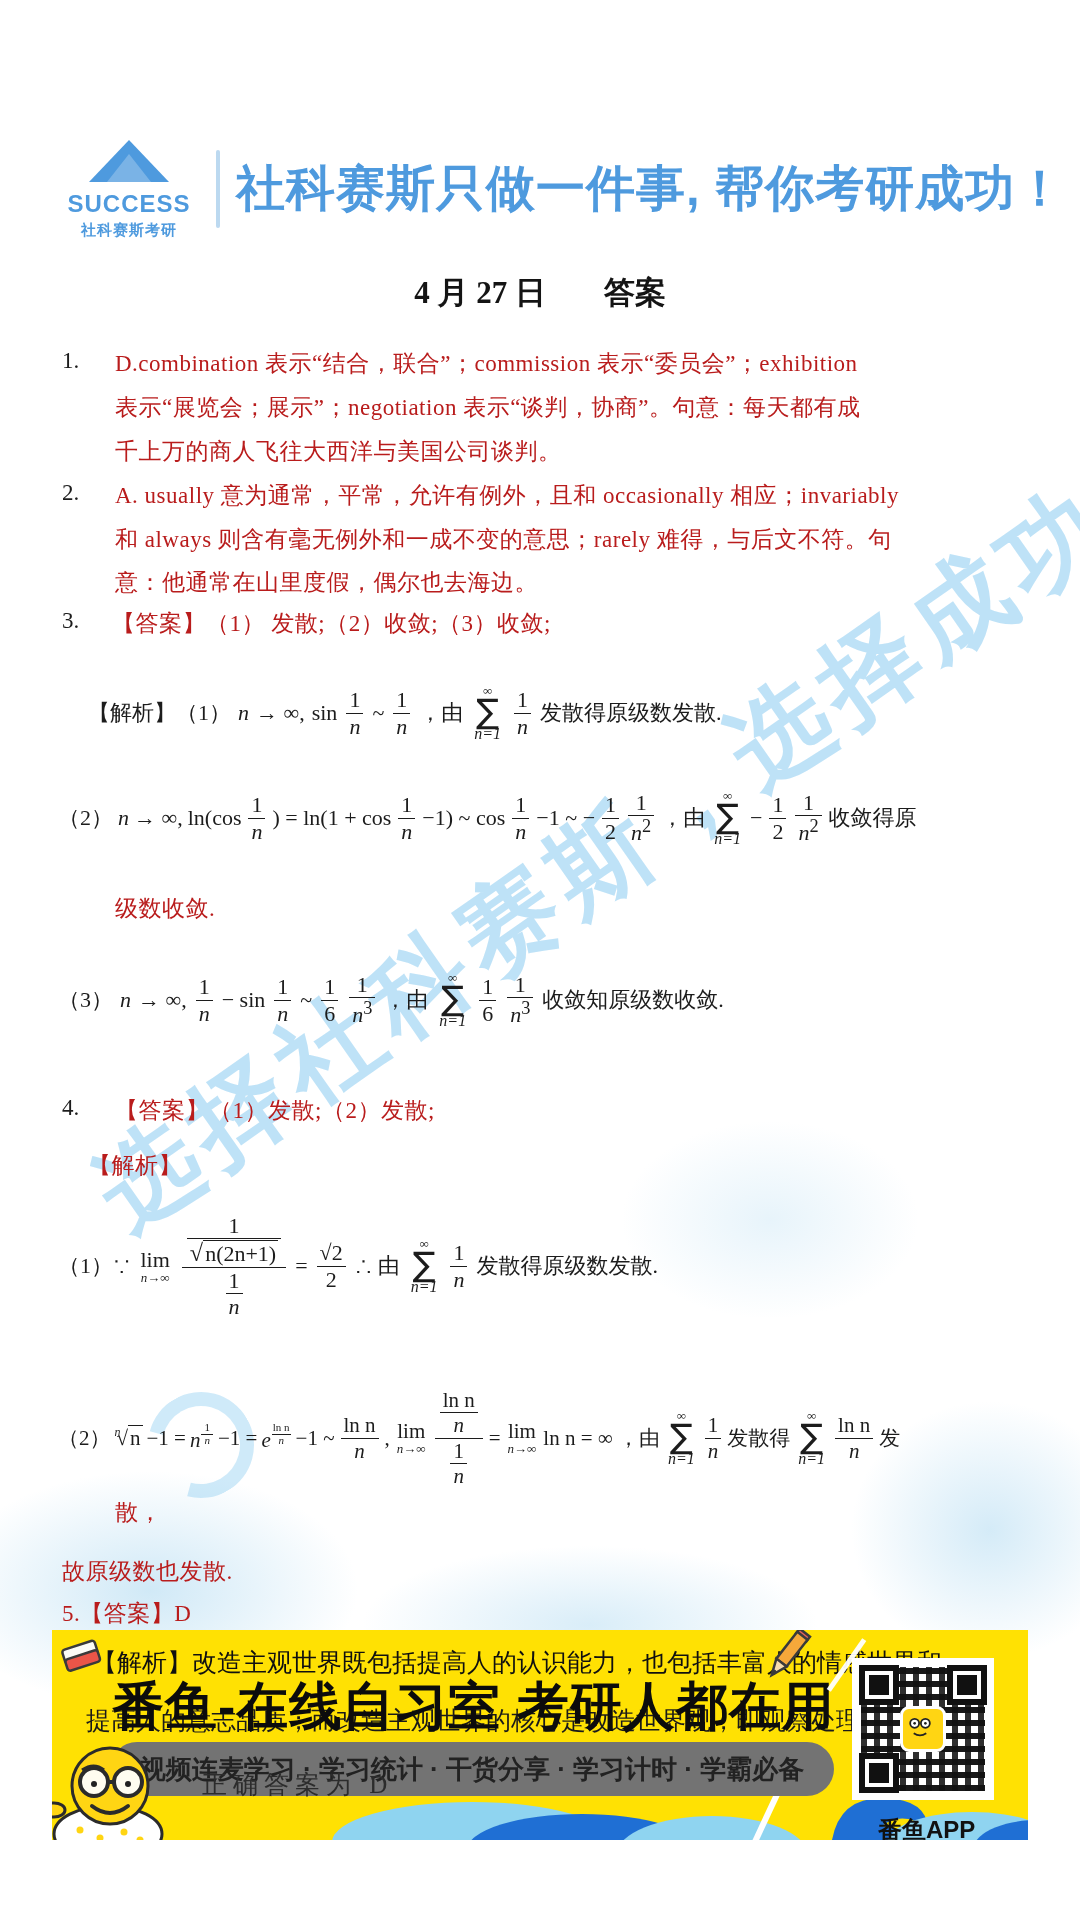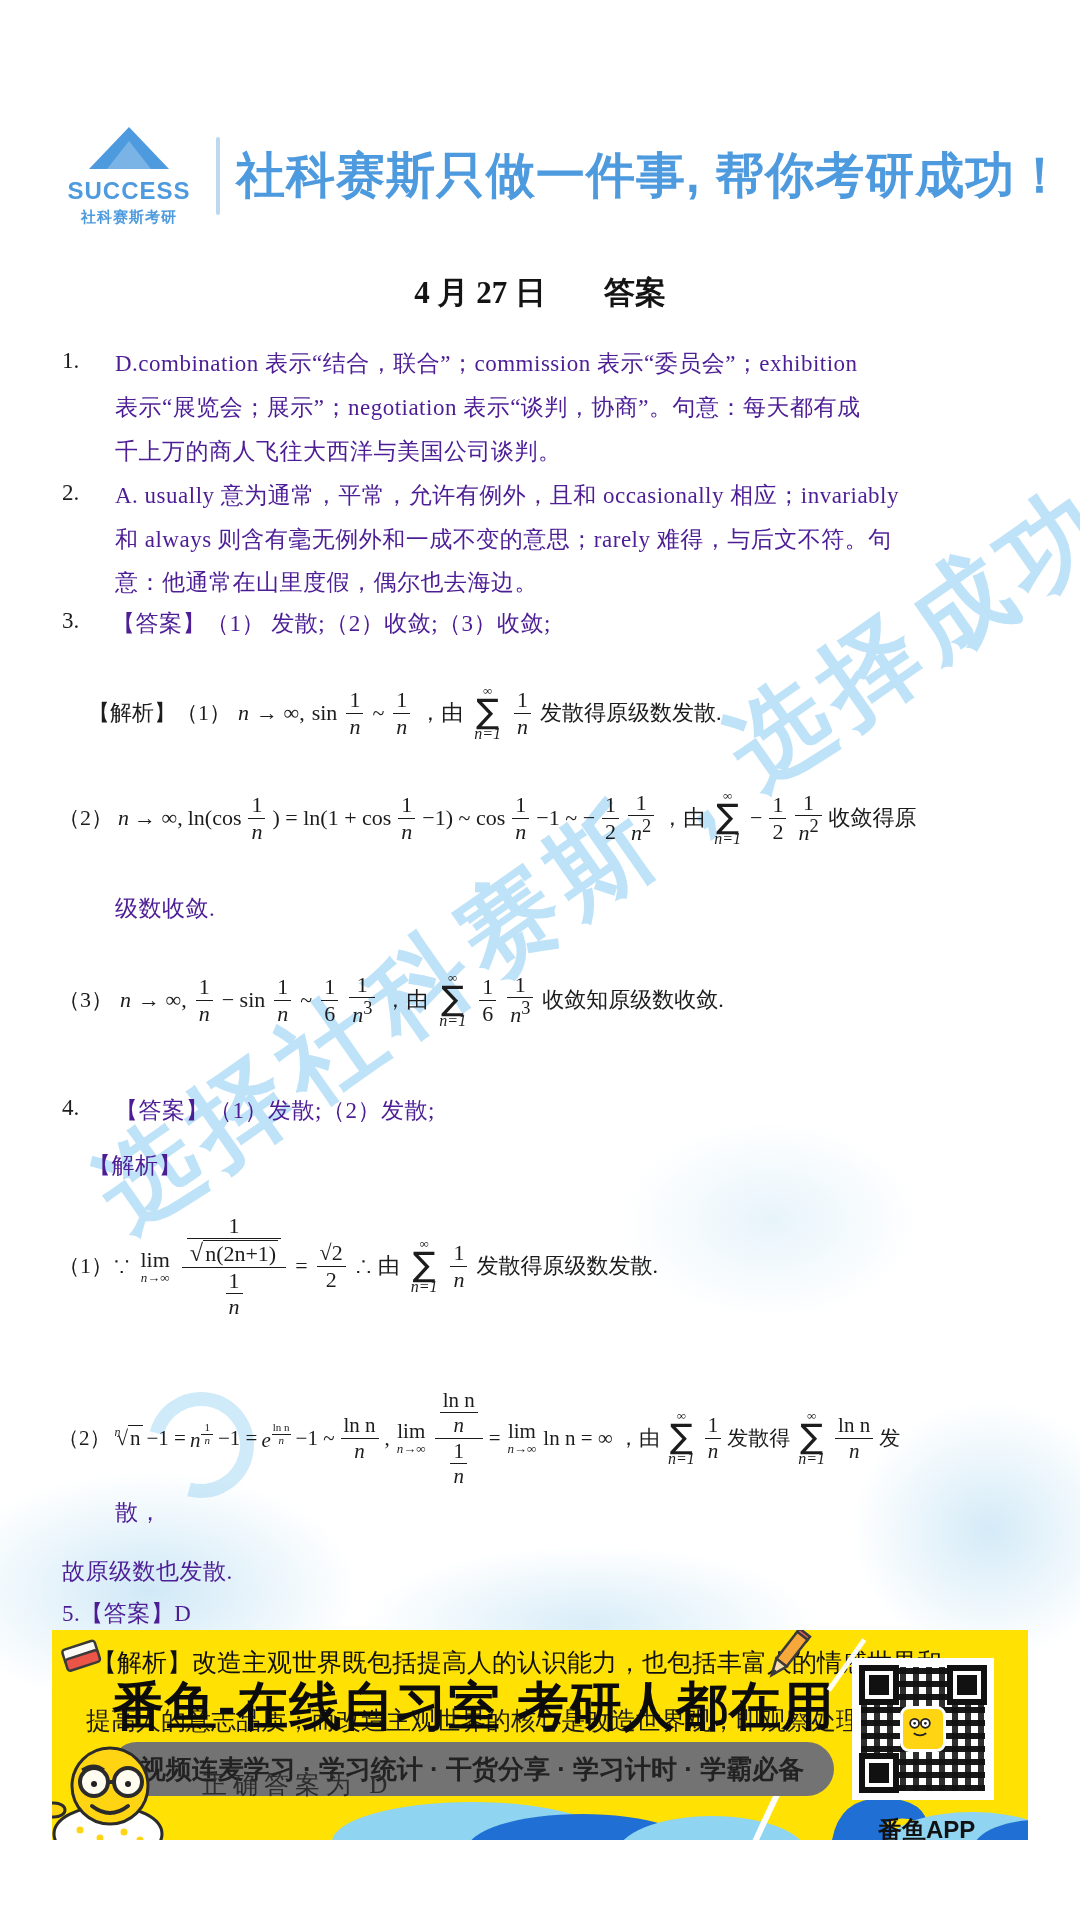--- a/index.html
+++ b/index.html
@@ -1,33 +1,33 @@
 <!DOCTYPE html>
 <html><head>
 <meta charset="utf-8">
 <style>
   html,body{margin:0;padding:0;background:#e9e9e9;}
   .page{position:relative;width:1080px;height:1906px;margin:0 auto;background:#ffffff;
         overflow:hidden;font-family:"Liberation Serif",serif;color:#1c1c1c;}
 
   
-  .brand{position:absolute;left:58px;top:125px;display:flex;align-items:center;z-index:2;}
+  .brand{position:absolute;left:58px;top:138px;display:flex;align-items:center;z-index:2;}
   .logo{display:flex;flex-direction:column;align-items:center;width:142px;}
   .logo-title{color:#4e9ade;font:700 24px "Liberation Sans",sans-serif;letter-spacing:1px;margin-top:2px;}
   .logo-sub{color:#4e9ade;font:700 15px "Liberation Sans",sans-serif;margin-top:3px;letter-spacing:1px;}
   .divider{width:4px;height:78px;background:#bcd9f0;margin:0 16px;border-radius:2px;}
   .slogan{color:#4e9ade;font:800 49px/1.05 "Liberation Sans",sans-serif;letter-spacing:1px;white-space:nowrap;}
 
   
   .pagetitle{position:absolute;top:272px;left:0;width:100%;text-align:center;
              font-size:31px;font-weight:600;color:#141414;z-index:2;}
   .pagetitle .gap{display:inline-block;width:58px;}
 
   
-  .bodyline{position:absolute;font-size:23px;color:#4c1d95;letter-spacing:.5px;z-index:2;white-space:nowrap;}
+  .bodyline{position:absolute;font-size:23px;color:#b91c1c;letter-spacing:.5px;z-index:2;white-space:nowrap;}
   .num{position:absolute;font-size:23px;z-index:2;}
 
   
   .mrow{position:absolute;display:flex;align-items:center;gap:7px;font-size:22px;color:#1c1c1c;z-index:2;white-space:nowrap;}
   .var{font-style:italic;}
   .frac{display:inline-block;vertical-align:middle;text-align:center;line-height:1.15;margin:0 2px;}
   .frac .fn{display:block;border-bottom:1.6px solid #1c1c1c;padding:0 3px;}
   .frac .fd{display:block;padding:0 3px;}
   .frac.tiny{font-size:11px;line-height:1.05;margin:0 1px;}
   .frac.tiny .fn{border-bottom-width:1px;padding:0 1px;}

